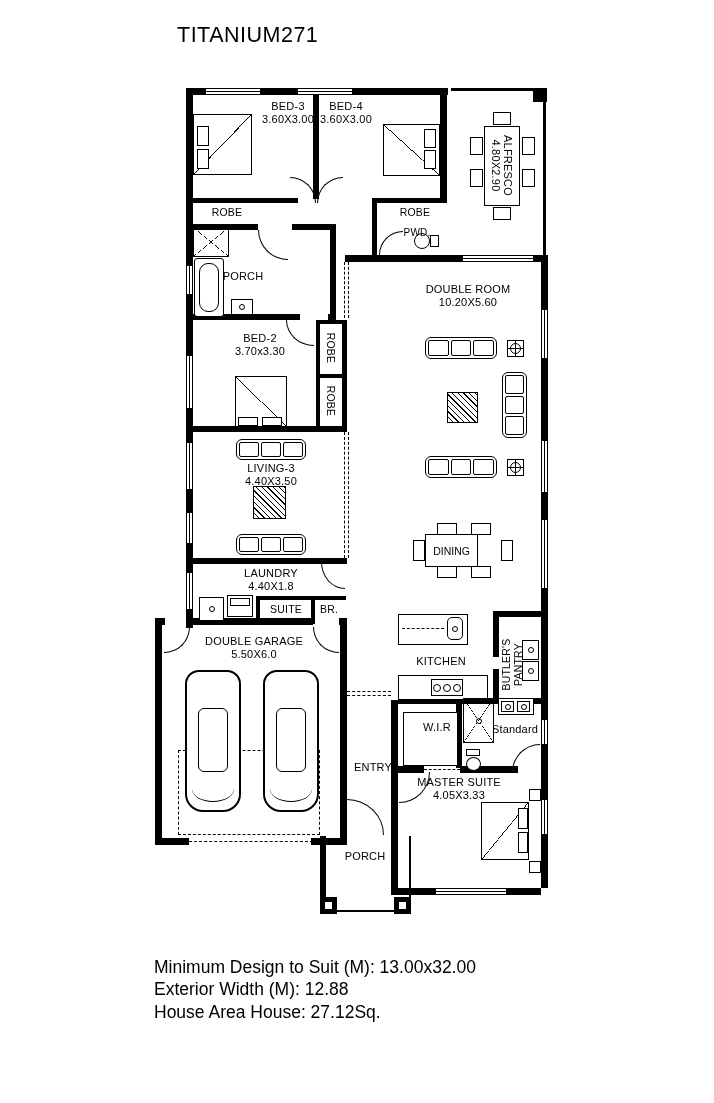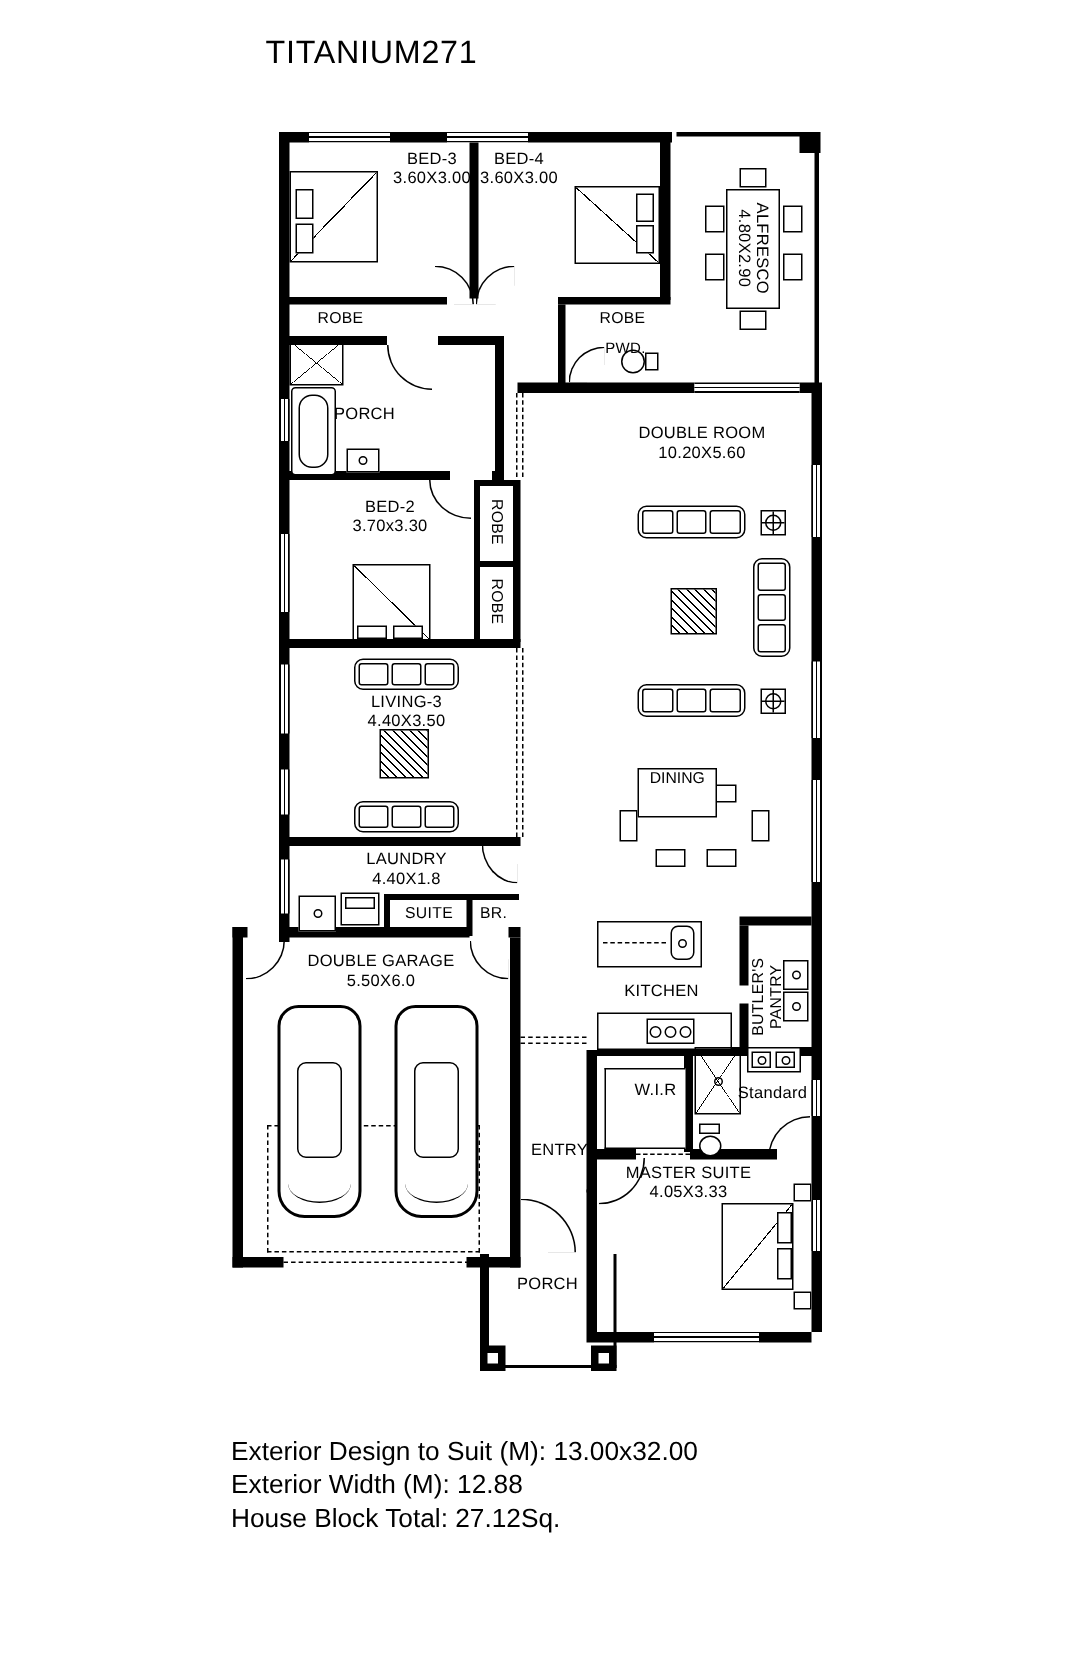--- a/index.html
+++ b/index.html
@@ -202,21 +202,21 @@
       <i class="seat"></i>
     </div>
   <div class="ct" style="left:507px;top:459px;width:17px;height:17px"></div>
 
   <div class="chair" style="left:437px;top:523px;width:20px;height:12px"></div>
   <div class="chair" style="left:471px;top:523px;width:20px;height:12px"></div>
   <div class="chair" style="left:437px;top:566px;width:20px;height:12px"></div>
   <div class="chair" style="left:471px;top:566px;width:20px;height:12px"></div>
   <div class="chair" style="left:413px;top:540px;width:12px;height:21px"></div>
   <div class="chair" style="left:501px;top:540px;width:12px;height:21px"></div>
-  <div class="f" style="left:425px;top:512px;width:53px;height:33px;display:flex;justify-content:center">
+  <div class="f" style="left:425px;top:534px;width:53px;height:33px;display:flex;align-items:center;justify-content:center">
     <span class="sm">DINING</span>
   </div>
 
   <div class="t dot" style="left:199px;top:597px;width:25px;height:24px"></div>
   <div class="t" style="left:227px;top:595px;width:26px;height:22px"></div>
   <div class="t" style="left:230px;top:598px;width:20px;height:8px"></div>
 
   <div class="car" style="left:185px;top:670px;width:56px;height:142px">
     <i class="roof" style="left:11px;top:36px;right:11px;height:64px"></i>
     <i class="hood" style="left:5px;top:104px;right:5px;height:26px"></i>
@@ -303,16 +303,16 @@
   <div class="lbl" style="left:515px;top:723px">Standard</div>
   <div class="lbl" style="left:373px;top:761px">ENTRY</div>
   <div class="lbl" style="left:459px;top:776px">
     <span>MASTER SUITE</span>
       <span>4.05X3.33</span>
   </div>
   <div class="lbl" style="left:365px;top:850px">PORCH</div>
 </div>
 
 <div id="specs">
-  <div>Exterior Design to Suit (M): 13.00x32.00</div>
+  <div>Minimum Design to Suit (M): 13.00x32.00</div>
   <div>Exterior Width (M): 12.88</div>
-  <div>House Block Total: 27.12Sq.</div>
+  <div>House Area House: 27.12Sq.</div>
 </div>
 
 </body></html>

